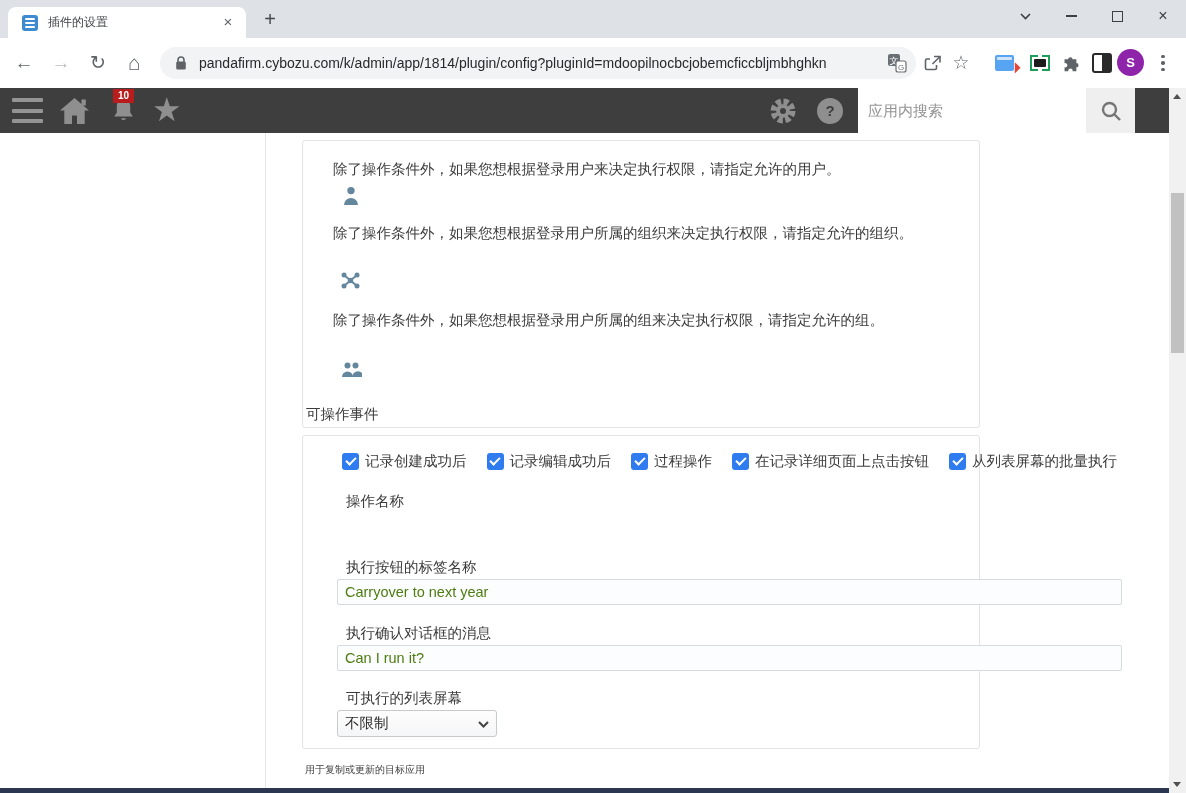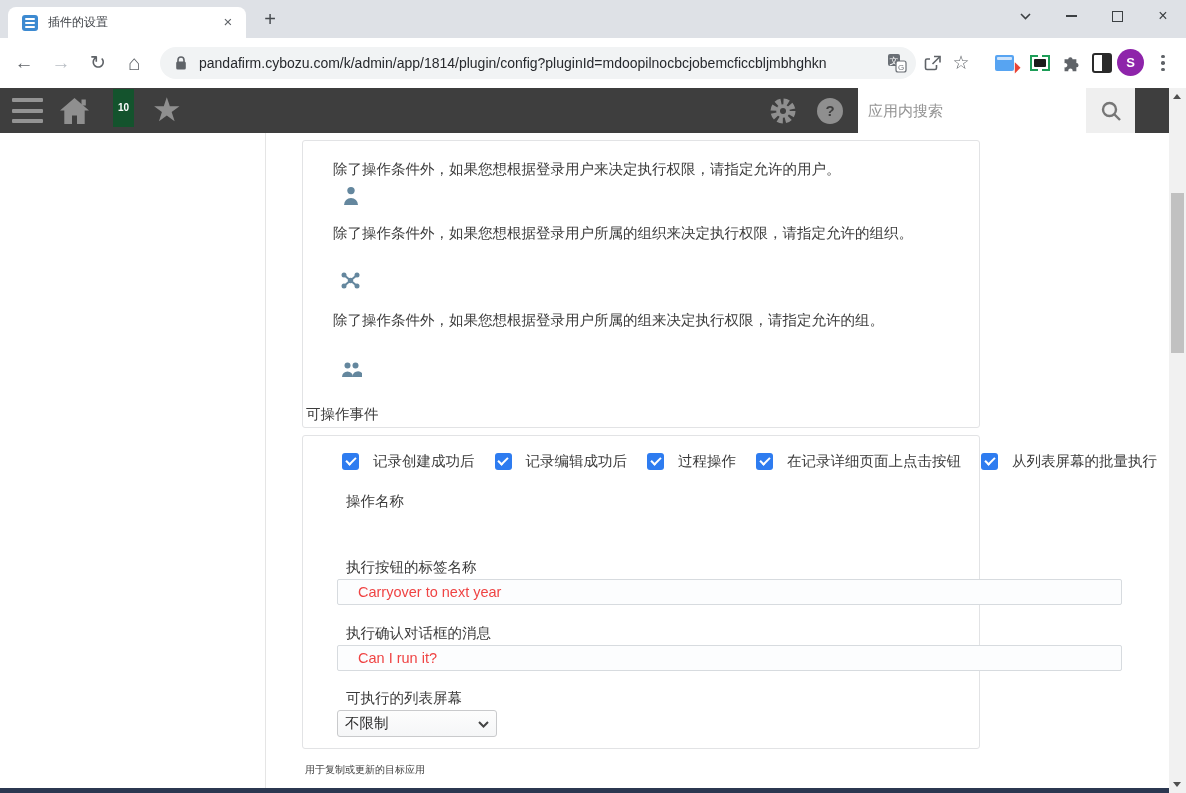--- a/index.html
+++ b/index.html
@@ -53,21 +53,21 @@
   .ext-capture .bk i.bl{left:0;bottom:0;border-right:0;border-top:0;}
   .ext-capture .bk i.br{right:0;bottom:0;border-left:0;border-top:0;}
   .ext-capture .cam{position:absolute;left:4px;top:4px;width:12px;height:8px;background:#1c1c1c;border-radius:1px;}
 
   
   .kheader{position:absolute;left:0;top:88px;width:1169px;height:45px;background:#3e3e3e;}
   .hamburger{position:absolute;left:12px;top:10px;width:31px;height:25px;display:flex;flex-direction:column;justify-content:space-between;}
   .hamburger i{height:4px;background:#949494;border-radius:1px;}
   .khome{position:absolute;left:59px;top:9px;}
   .kbell{position:absolute;left:110px;top:10px;}
-  .kbadge{position:absolute;left:113px;top:1px;height:14px;padding:12px 5px;background:#14532d;border-radius:0;
+  .kbadge{position:absolute;left:113px;top:1px;height:14px;padding:0 5px;background:#b91c1c;border-radius:0;
           color:#fff;font-size:10px;font-weight:bold;line-height:14px;}
   .kstar{position:absolute;left:152px;top:1px;font-size:33px;color:#8f8f8f;line-height:42px;}
   .kgear{position:absolute;left:769px;top:9px;}
   .khelp{position:absolute;left:817px;top:10px;width:26px;height:26px;border-radius:50%;background:#8f8f8f;
          color:#3e3e3e;font-weight:bold;font-size:15px;text-align:center;line-height:26px;}
   .ksearch{position:absolute;left:858px;top:0;width:228px;height:45px;background:#fff;border:0;outline:none;
            padding:0 10px;font-size:15px;color:#333;box-sizing:border-box;font-family:inherit;}
   .ksearch::placeholder{color:#949494;}
   .ksearchbtn{position:absolute;left:1086px;top:0;width:49px;height:45px;background:#efefef;
               display:flex;align-items:center;justify-content:center;}
@@ -79,28 +79,28 @@
   .panel{position:absolute;left:302px;width:678px;border:1px solid #e2e3e5;border-radius:3px;
          box-sizing:border-box;background:#fff;}
   .panelA{top:7px;height:288px;}
   .panelB{top:302px;height:314px;}
 
   .hint{position:absolute;left:30px;font-size:14.5px;color:#3c3c3c;white-space:nowrap;}
   .pa-icon{position:absolute;}
   .section-label{position:absolute;font-size:14.5px;color:#3c3c3c;white-space:nowrap;}
 
   .cbrow{position:absolute;left:39px;top:16px;display:flex;gap:20px;white-space:nowrap;}
-  .cb-item{display:flex;align-items:center;gap:14px;font-size:14.5px;color:#3b3b3b;}
+  .cb-item{display:flex;align-items:center;gap:6px;font-size:14.5px;color:#3b3b3b;}
   .cb{width:17px;height:17px;border-radius:3px;background:#2e7cf0;position:relative;flex:none;}
   .cb::after{content:"";position:absolute;left:3.5px;top:4px;width:8px;height:4px;
              border-left:2px solid #fff;border-bottom:2px solid #fff;transform:rotate(-45deg);}
 
   .flabel{position:absolute;left:34px;font-size:14.5px;color:#3b3b3b;white-space:nowrap;margin-left:9px;}
   .tinput{position:absolute;left:34px;box-sizing:border-box;border:1px solid #d7dbdf;background:#fcfdfe;
-          font-size:14.5px;color:#ef4444;padding:0 20px;border-radius:2px;height:26px;font-family:inherit;outline:none;}
+          font-size:14.5px;color:#4d7c0f;padding:0 7px;border-radius:2px;height:26px;font-family:inherit;outline:none;}
   .selectbox{position:absolute;left:34px;box-sizing:border-box;border:1px solid #c9cacc;
              background:linear-gradient(#fdfdfd,#f5f6f7);border-radius:3px;height:27px;display:flex;
              align-items:center;padding:0 26px 0 7px;font-size:14.5px;color:#2b2b2b;white-space:nowrap;}
   .selectbox svg{position:absolute;right:7px;top:10px;}
 
   .target-label{position:absolute;left:305px;top:630px;font-size:10px;color:#3c3c3c;white-space:nowrap;}
   .navybar{position:absolute;left:0;top:788px;width:1169px;height:5px;background:#2b3750;}
 
   
   .vscroll{position:absolute;right:0;top:88px;width:17px;height:705px;background:#f1f1f1;}

